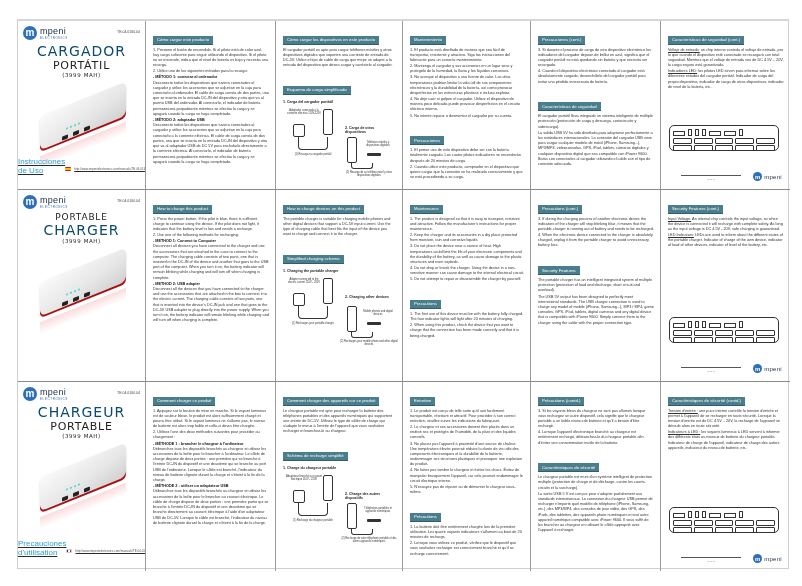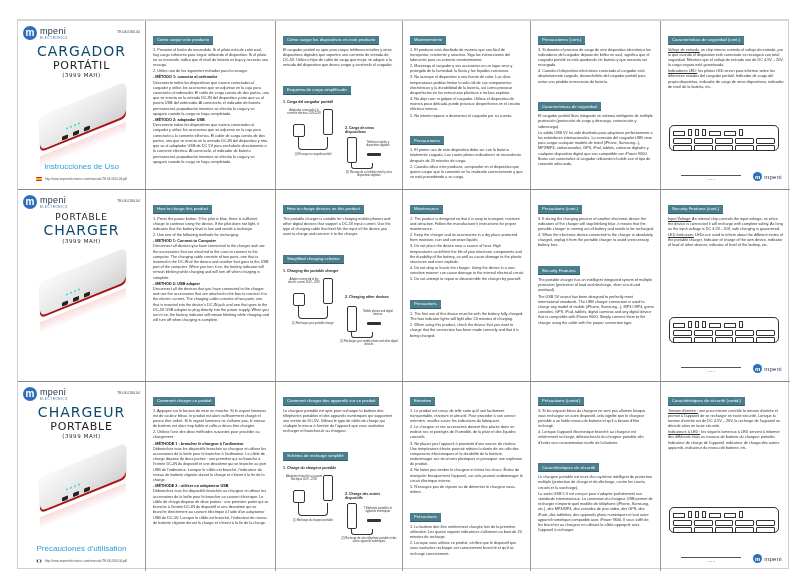--- a/index.html
+++ b/index.html
@@ -28,21 +28,21 @@
   .title-sub { font-size: 11px; letter-spacing: 0.8px; color: #222; font-family: "DejaVu Sans", sans-serif; text-transform: uppercase; margin-top: 2px; line-height: 1; }
   .title-cap { font-size: 5.5px; letter-spacing: 0.6px; color: #222; font-family: "DejaVu Sans", sans-serif; text-transform: uppercase; margin-top: 2px; line-height: 1; }
   .product-img { position: relative; width: 100px; height: 70px; margin-top: 6px; }
   .pb-body { position: absolute; left: 8px; top: 14px; width: 86px; height: 34px; background: linear-gradient(160deg, #fafafa 0%, #e6e6e6 60%, #d0d0d0 100%); border-radius: 6px; transform: skewY(-22deg); box-shadow: 0 1px 2px rgba(0,0,0,0.2); }
   .pb-red { position: absolute; left: 8px; top: 40px; width: 86px; height: 10px; background: linear-gradient(180deg, #e0282a, #b41214); border-radius: 0 0 5px 5px; transform: skewY(-22deg); }
   .pb-leds { position: absolute; left: 34px; top: 40px; display: flex; gap: 2px; transform: skewY(-22deg); }
   .pb-leds span { width: 2px; height: 2px; border-radius: 50%; background: #42d7d0; }
   .pb-ports { position: absolute; left: 30px; top: 46px; display: flex; gap: 5px; transform: skewY(-22deg); }
   .pb-ports span { width: 6px; height: 4px; background: #222; border-radius: 1px; }
   .pb-reflect { position: absolute; left: 8px; top: 54px; width: 86px; height: 12px; background: linear-gradient(180deg, rgba(230,60,60,0.18), rgba(255,255,255,0)); transform: skewY(-22deg); }
-  .cover-foot { position: absolute; bottom: 8px; left: 0; right: 0; display: flex; flex-direction: column; align-items: center; }
+  .cover-foot { position: absolute; bottom: 8px; left: 0; right: 0; display: flex; flex-direction: row; align-items: center; text-decoration: underline; }
   .cover-instr { font-size: 8px; color: #2d9fd6; margin-bottom: 6px; }
   .cover-url { display: flex; align-items: center; gap: 3px; font-size: 3px; color: #555; }
   .flag { width: 6px; height: 4px; display: inline-block; border-radius: 1px; }
   .flag-es { background: linear-gradient(180deg, #c8202a 25%, #f2c10f 25%, #f2c10f 75%, #c8202a 75%); }
   .flag-uk { background: #233f87; position: relative; }
   .flag-uk::before { content:""; position:absolute; left:0; right:0; top:1.5px; height:1px; background:#d62b36; }
   .flag-uk::after { content:""; position:absolute; top:0; bottom:0; left:2.5px; width:1px; background:#d62b36; }
   .flag-fr { background: linear-gradient(90deg, #1f3b8a 33%, #fff 33%, #fff 66%, #d92a2f 66%); border: 0.3px solid #ccc; }
 
   

